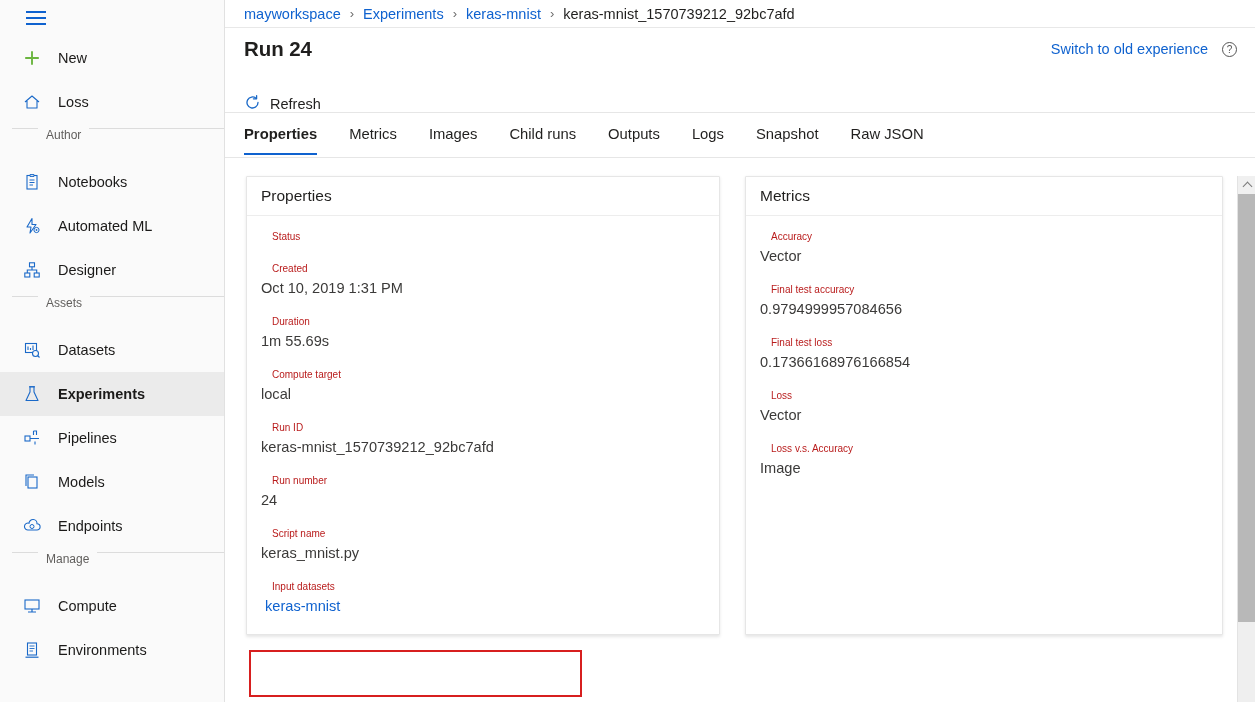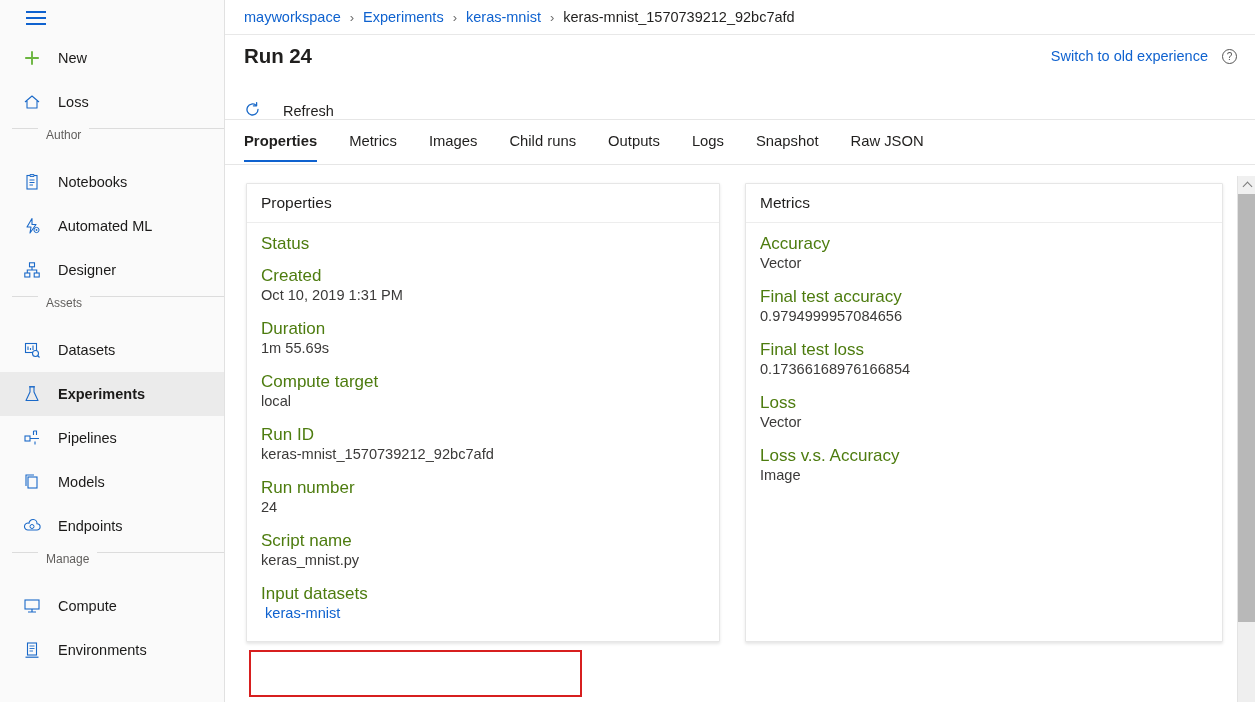--- a/index.html
+++ b/index.html
@@ -48,40 +48,40 @@
     margin: 4px 0 6px 12px;
   }
   .section-div .ln { height: 1px; background:#dcdcdc; }
   .section-div .ln.left { width: 26px; margin-right:8px; }
   .section-div .ln.right { flex: 1; margin-left: 8px; margin-right: 0; }
 
   
   .main { flex: 1; position: relative; height: 702px; background:#fff; overflow:hidden; }
 
   .breadcrumb {
-    height: 35px; display: flex; align-items: center;
+    height: 28px; display: flex; align-items: center;
     padding-left: 19px; font-size: 14.5px;
     border-bottom: 1px solid #e8e8e8;
   }
   .crumb { color: #0f62cf; cursor: pointer; white-space: nowrap; }
   .crumb.last { color: #201f1e; cursor: default; }
   .crumb-sep { color: #6d6d6d; margin: 0 9px; font-size: 13px; }
 
   .title-row {
     height: 42px; display:flex; align-items:center;
     padding: 0 18px 0 19px; justify-content: space-between;
   }
   .page-title { font-size: 20.5px; font-weight: bold; color:#201f1e; letter-spacing: -0.1px; }
   .switch-wrap { display:flex; align-items:center; gap:14px; }
   .switch-link { color:#0f62cf; font-size:14.5px; cursor:pointer; }
   .help-ico { width:15px; height:15px; border-radius:50%; border:1.3px solid #555; color:#555;
     font-size:10px; line-height:13px; text-align:center; display:inline-block; cursor:pointer; }
 
   .refresh-row { height: 40px; display:flex; align-items:center; padding-left: 19px; }
-  .refresh-btn { display:flex; align-items:center; gap:22px; cursor:pointer; font-size:14.5px; color:#201f1e;margin-top:28px; }
+  .refresh-btn { display:flex; align-items:center; gap:9px; cursor:pointer; font-size:14.5px; color:#201f1e;margin-top:28px; }
 
   .hr { height:1px; background:#e6e6e6; margin: 2px 0 0 0; }
 
   .tabs { display:flex; align-items:flex-end; height:42px; padding-left:19px; gap: 0; }
   .tab {
     position: relative; height: 42px; display:flex; align-items:center;
     font-size: 14.8px; color:#201f1e; cursor:pointer; margin-right: 32px;
     padding-bottom: 0;
   }
   .tab.active { font-weight: bold; }
@@ -100,21 +100,21 @@
   }
   .card-head {
     height: 39px; display:flex; align-items:center;
     padding-left: 14px; font-size:15.5px; color:#201f1e;
     border-bottom: 1px solid #ededed;
   }
   .card-body { padding: 11px 14px 14px 14px; }
 
   .prop { margin-bottom: 13px; }
   .prop:last-child { margin-bottom: 3px; }
-  .prop-k { font-size: 17px; color: #4d7c0f; line-height: 19px; }
+  .prop-k { font-size: 10px; color: #b91c1c; line-height: 19px; margin-left: 11px; }
   .prop-v { font-size: 14.6px; color: #3b3a39; line-height: 21px; }
   .prop-v.link { color:#0f62cf; cursor:pointer; padding-left: 4px; }
 
   .card-properties { width: 474px; }
   .card-metrics { width: 478px; }
 
   
   .redbox {
     position: absolute;
     left: 249px; top: 650px;

